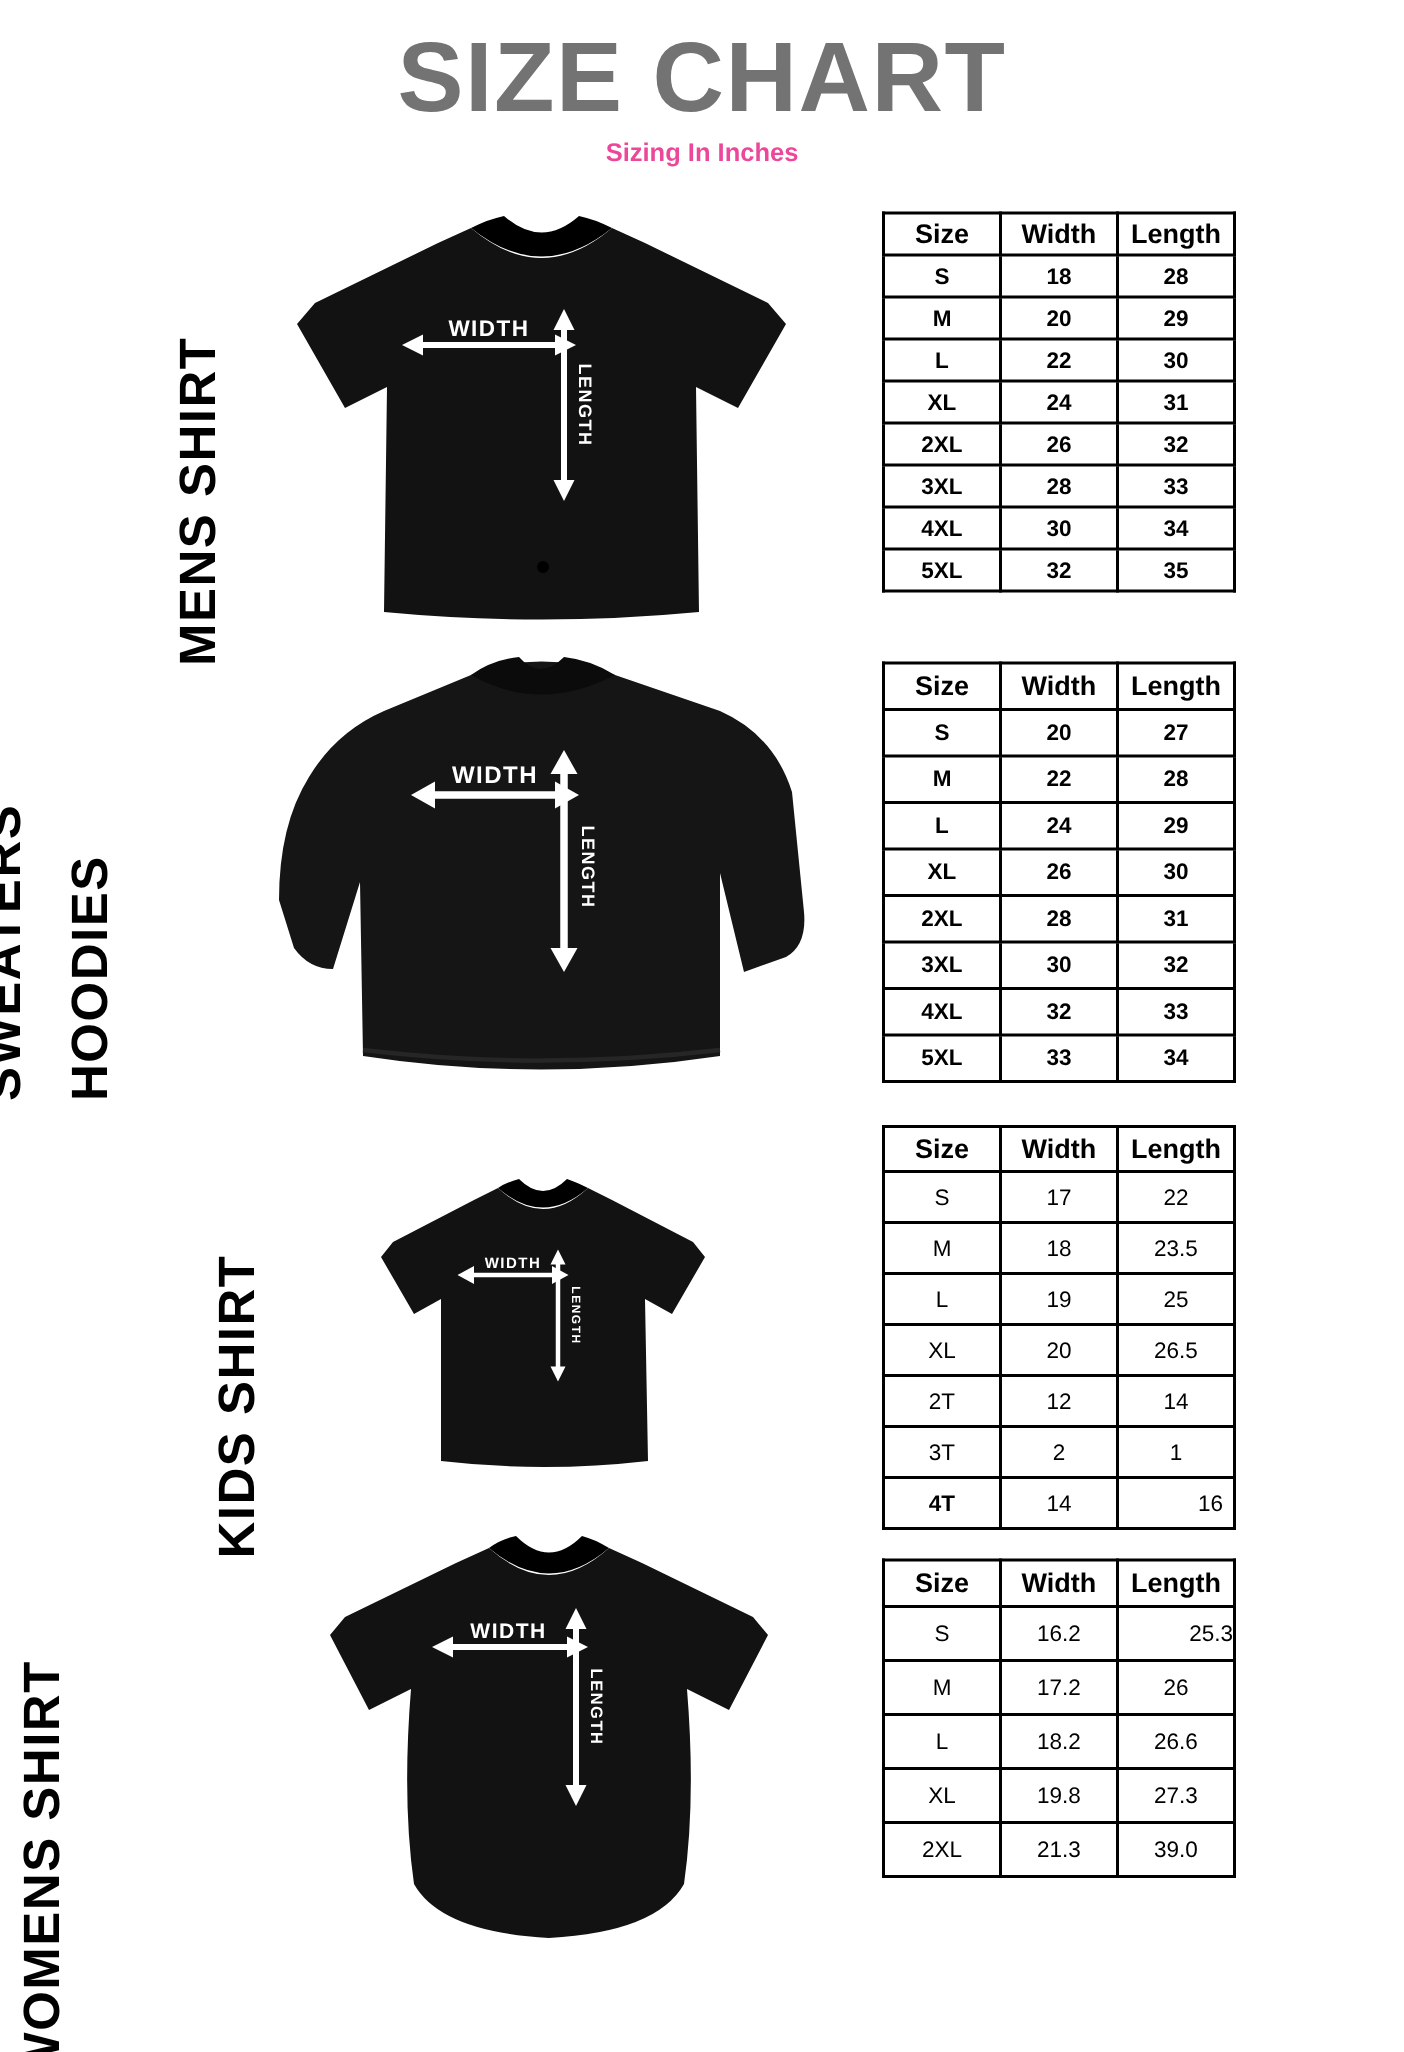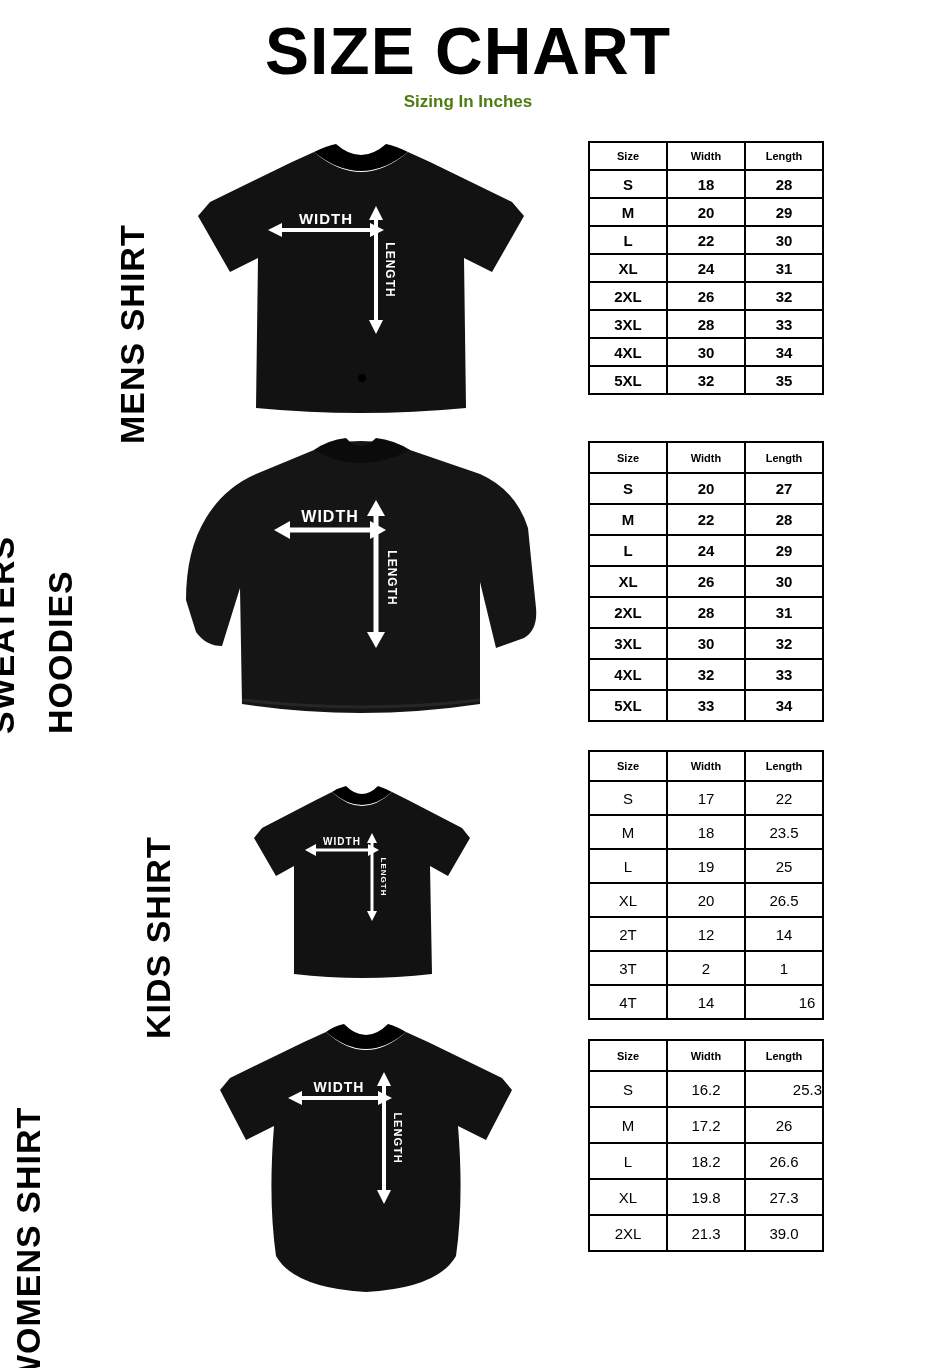--- a/index.html
+++ b/index.html
@@ -18,32 +18,32 @@
 
   
   .title {
     position: absolute;
     top: 18px;
     left: 0; right: 0;
     text-align: center;
     font-size: 66px;
     font-weight: bold;
     letter-spacing: 1px;
-    color: #000000;
+    color: #737373;
     line-height: 1;
     font-family: "Liberation Sans", sans-serif;
   }
   .subtitle {
     position: absolute;
     top: 92px;
     left: 0; right: 0;
     text-align: center;
     font-size: 17px;
     font-weight: bold;
-    color: #4d7c0f;
+    color: #ec4899;
   }
 
   
   .vlabel {
     position: absolute;
     font-weight: bold;
     color: #000;
     white-space: nowrap;
     transform-origin: left bottom;
     transform: rotate(-90deg);
@@ -62,21 +62,21 @@
     font-family: "Liberation Sans", sans-serif;
   }
   table.sizetable th,
   table.sizetable td {
     border: 2px solid #000;
     text-align: center;
     font-weight: bold;
     color: #000;
     padding: 0;
   }
-  table.sizetable th { font-size: 11px; }
+  table.sizetable th { font-size: 18px; }
   table.sizetable td { font-size: 15px; }
 
   .t-size { width: 78px; }
   .t-width { width: 78px; }
   .t-length { width: 78px; }
 </style>
 </head>
 <body>
 
 <div class="page">
@@ -293,21 +293,21 @@
           <td style="height:34px;font-weight:normal;">2T</td>
           <td style="font-weight:normal;">12</td>
           <td style="font-weight:normal;">14</td>
         </tr>
       <tr>
           <td style="height:34px;font-weight:normal;">3T</td>
           <td style="font-weight:normal;">2</td>
           <td style="font-weight:normal;">1</td>
         </tr>
       <tr>
-          <td style="height:34px;font-weight:normal;border-radius:12px;">4T</td>
+          <td style="height:34px;font-weight:bold;border-radius:12px;">4T</td>
           <td style="font-weight:normal;">14</td>
           <td style="font-weight:normal;padding-left:46px;">16</td>
         </tr>
     </tbody>
   </table>
 
   <div class="vlabel" style="left:48px; top:1348px; font-size:34px;">WOMENS SHIRT</div>
 
   <div class="garment" style="left:216px; top:1020px;">
     <svg width="300" height="280" viewBox="0 0 300 280">

